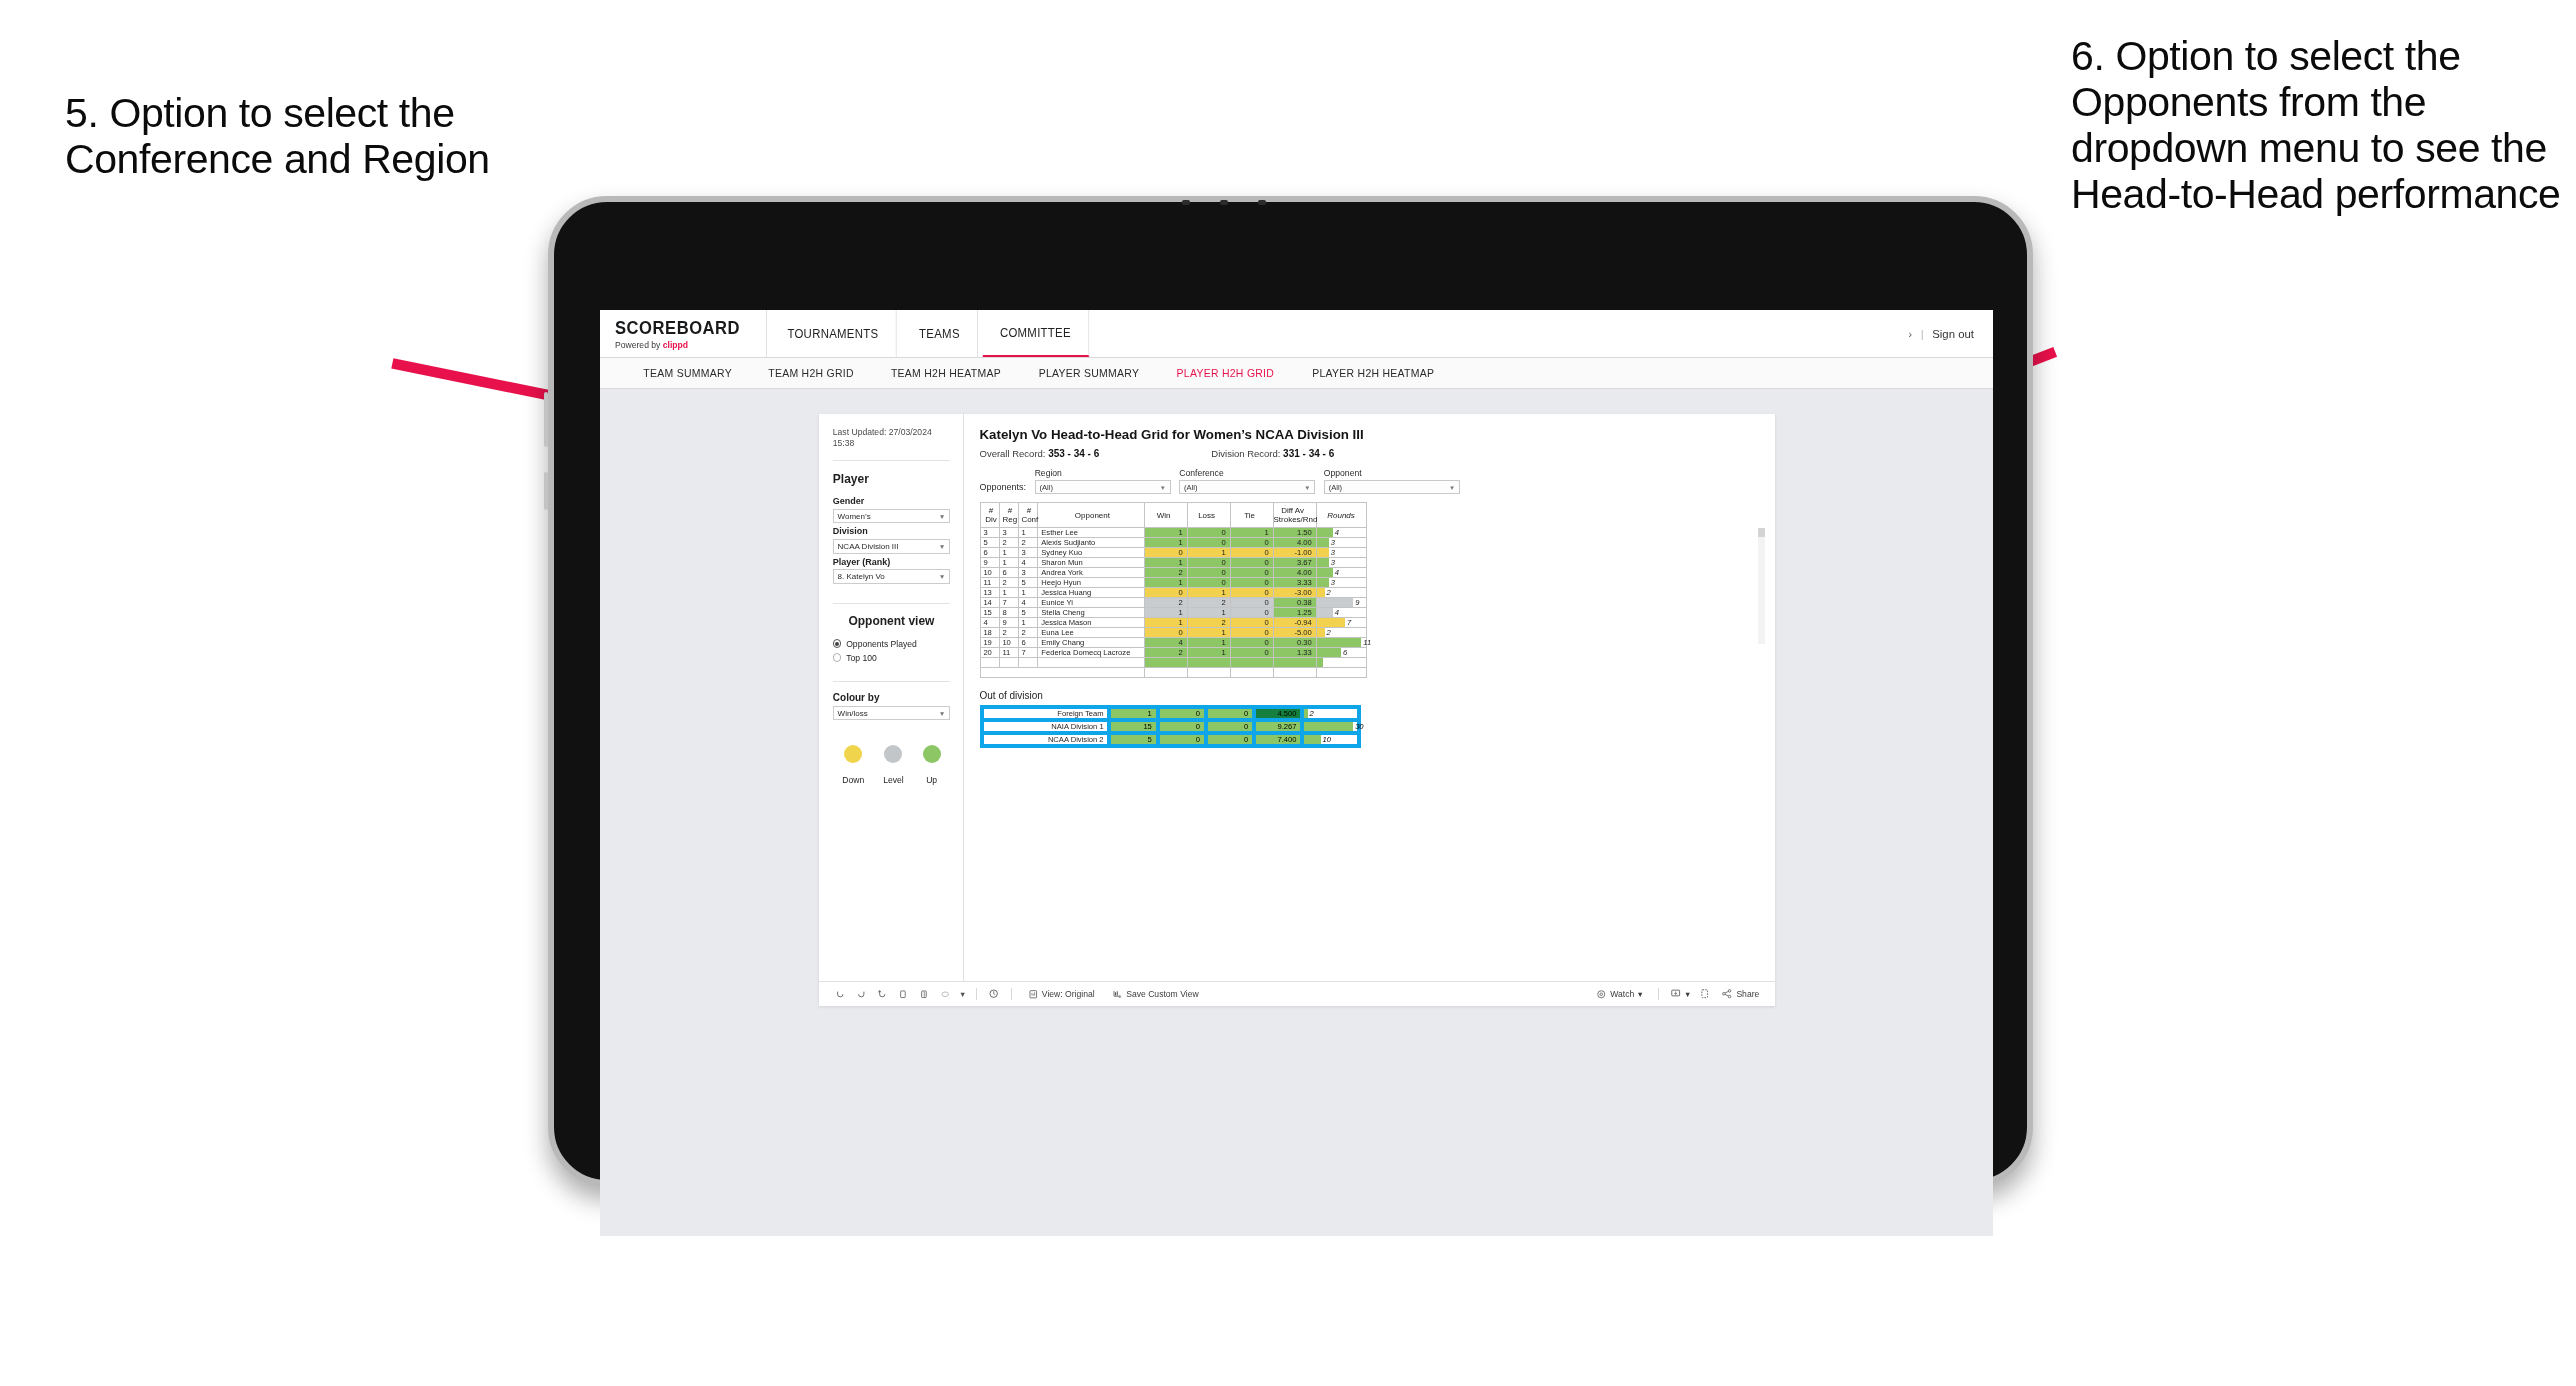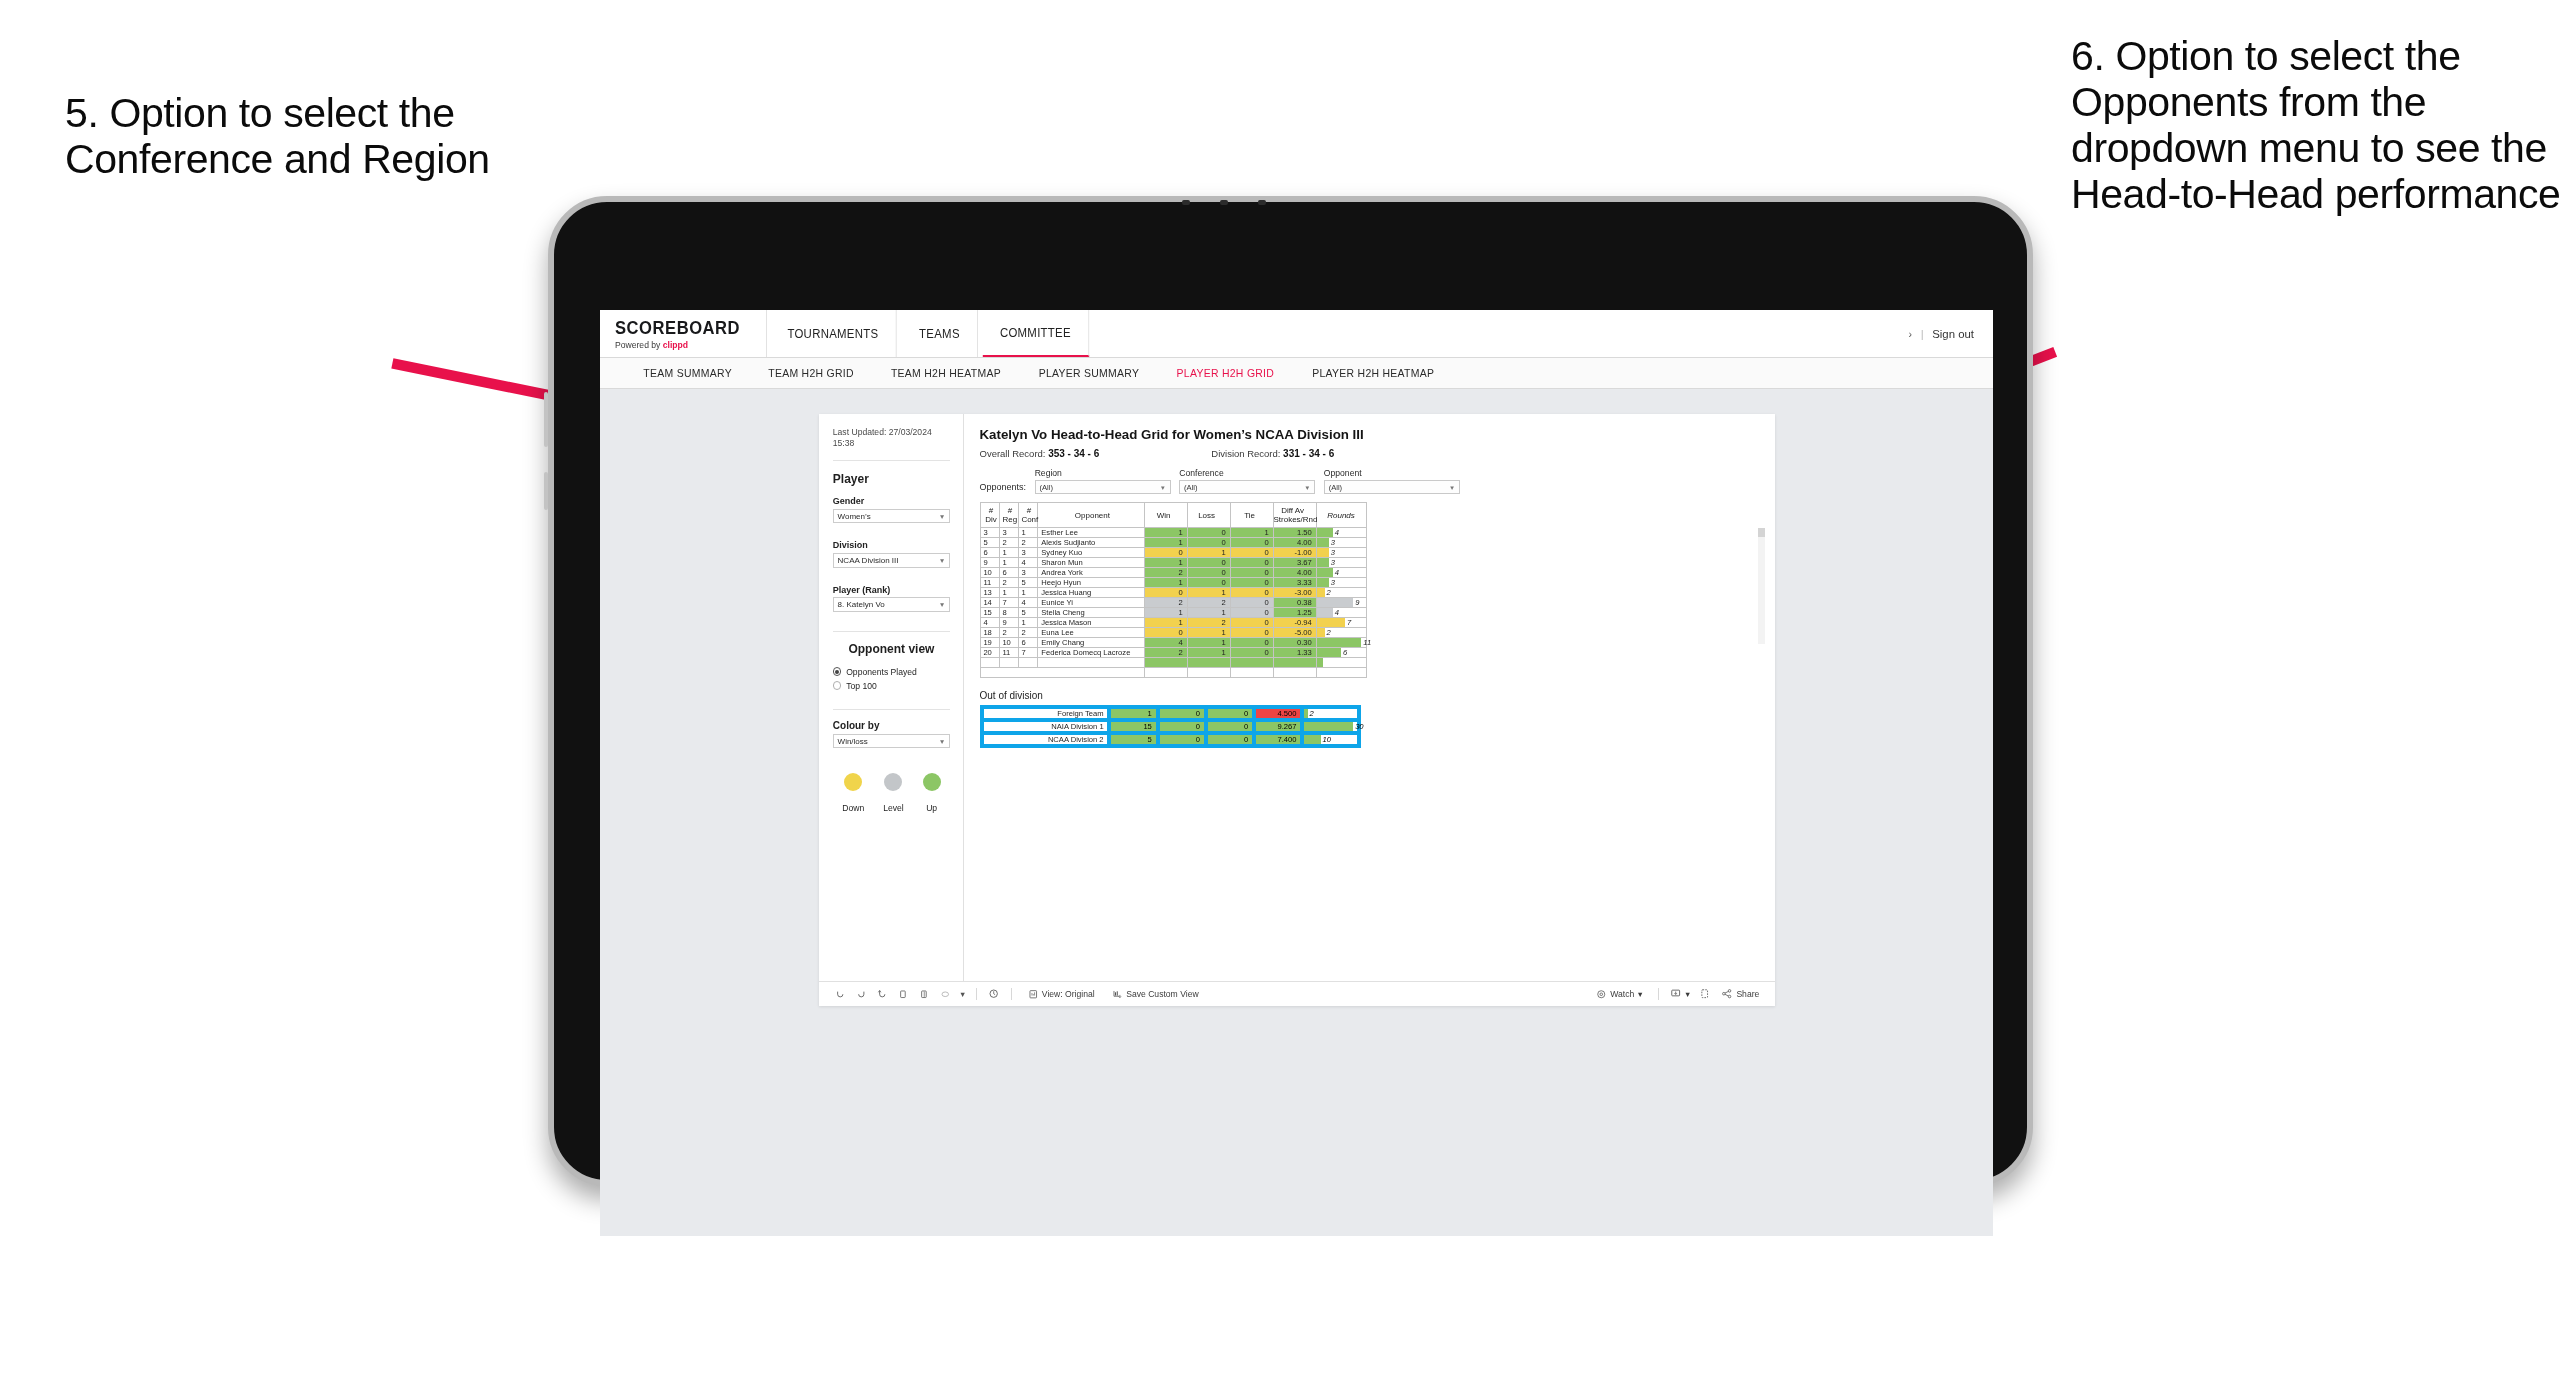--- a/index.html
+++ b/index.html
@@ -108,21 +108,21 @@
   
   #sidebar {
     width: 145px; padding: 13.3px 12.4px 0 14.3px;
     border-right: 1px solid #e0e0e0; flex-shrink: 0;
   }
   #last-updated { font-size: 8.6px; color: #4a4a4a; line-height: 1.3; }
   .side-rule { height: 1px; background: #e3e3e3; margin: 10.5px 0 10.5px 0; }
   .side-h { font-size: 12px; font-weight: bold; color: #1f1f1f; margin-bottom: 10.5px; }
   .side-h.center { text-align: center; }
   .fld-label { font-size: 9px; font-weight: bold; color: #222; margin-bottom: 2.9px; }
-  .fld-group { margin-bottom: 17px; }
+  .fld-group { margin-bottom: 3px; }
   .fake-select {
     height: 14.3px; border: 1px solid #cccccc; background: #fff;
     display: flex; align-items: center; justify-content: space-between;
     padding: 0 3.8px; font-size: 8px; color: #2a2a2a; cursor: pointer;
   }
   .fake-select .cv { font-size: 6.7px; color: #777; }
 
   .radio-row { display: flex; align-items: center; gap: 4.8px; margin-bottom: 3.8px; cursor: pointer; }
   .radio {
     width: 8.6px; height: 8.6px; border-radius: 50%;
@@ -586,21 +586,21 @@
             </div>
 
             <div id="ood-title">Out of division</div>
             <table class="ood">
               <tbody id="ood-body">
                   <tr>
                     <td class="ood-name">Foreign Team</td>
                     <td class="c-val" style="background:#8CC665">1</td>
                     <td class="c-val" style="background:#8CC665">0</td>
                     <td class="c-val" style="background:#8CC665">0</td>
-                    <td class="c-val" style="background:#ef4444">4.500</td>
+                    <td class="c-val" style="background:#15803d">4.500</td>
                     <td class="c-rnd">
                       <span class="rnd-bar" style="width:6.25%;background:#8CC665"></span>
                       <span class="rnd-txt" style="left:6.25%">2</span>
                     </td>
                   </tr>
                   <tr>
                     <td class="ood-name">NAIA Division 1</td>
                     <td class="c-val" style="background:#8CC665">15</td>
                     <td class="c-val" style="background:#8CC665">0</td>
                     <td class="c-val" style="background:#8CC665">0</td>

